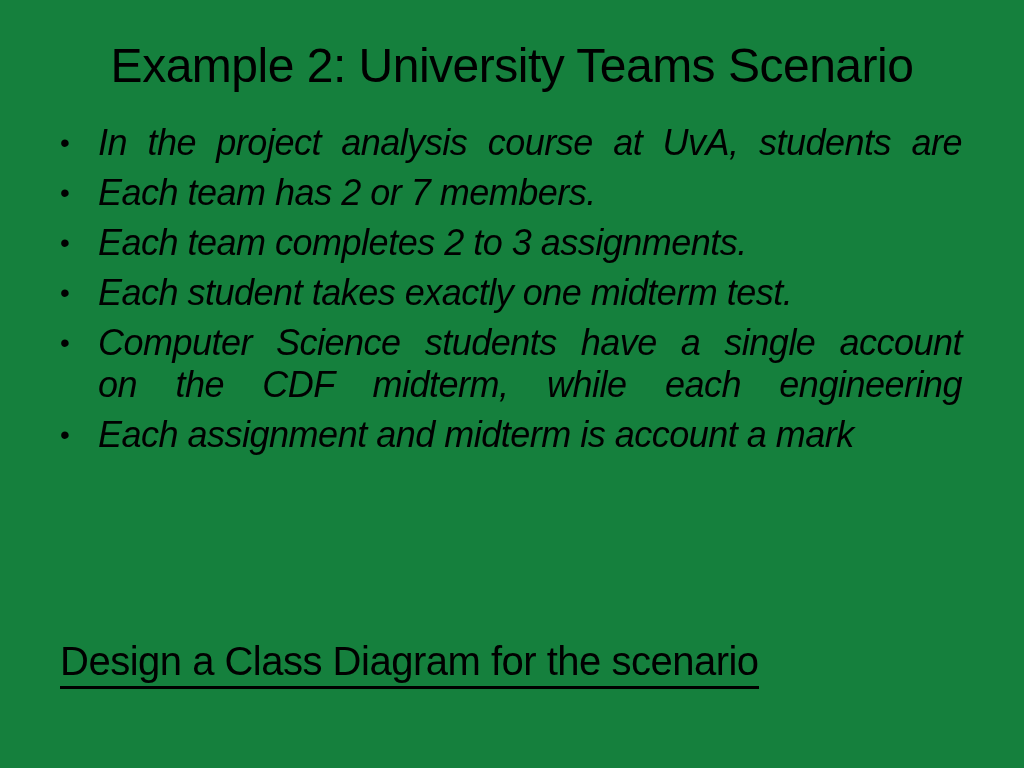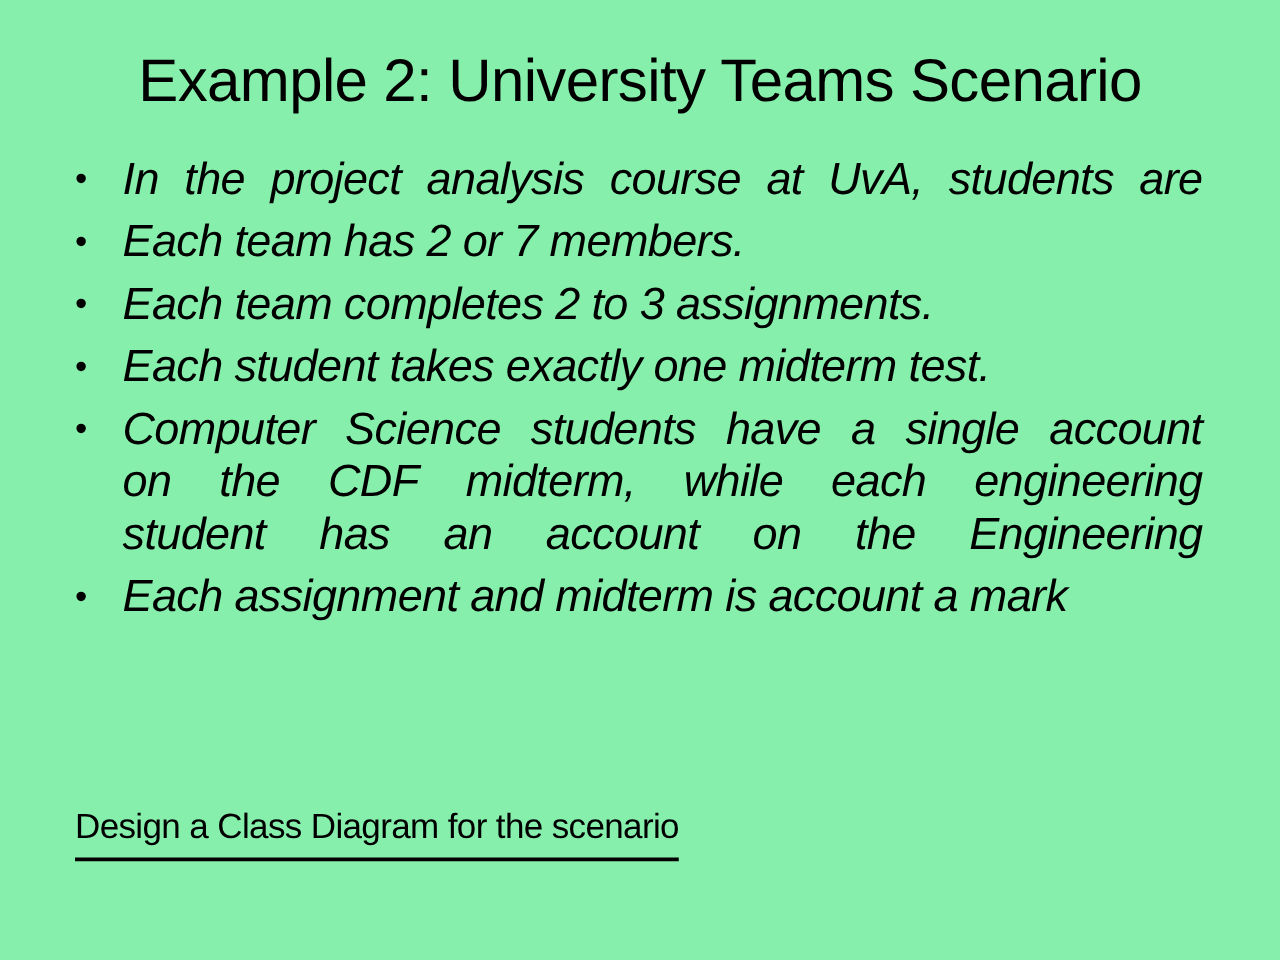--- a/index.html
+++ b/index.html
@@ -4,21 +4,21 @@
 <style>
   html, body {
     margin: 0;
     padding: 0;
     background: #ffffff;
   }
   .slide {
     position: relative;
     width: 1024px;
     height: 768px;
-    background: #86efac;
+    background: #15803d;
     color: #000000;
     font-family: "Liberation Sans", "DejaVu Sans", sans-serif;
     overflow: hidden;
   }
   .slide-title {
     position: absolute;
     top: 38px;
     left: 0;
     width: 100%;
     text-align: center;
@@ -57,21 +57,21 @@
   }
   .bullet-line.just {
     text-align: justify;
     text-align-last: justify;
     text-justify: inter-word;
   }
   .footer-instruction {
     position: absolute;
     top: 640px;
     left: 60px;
-    font-size: 28px;
+    font-size: 40px;
     line-height: 42px;
     letter-spacing: -0.5px;
   }
   .footer-underline {
     display: inline-block;
     padding-bottom: 4px;
     border-bottom: 3px solid #000000;
     white-space: nowrap;
   }
 </style>
@@ -105,21 +105,20 @@
         <span class="bullet-marker">•</span>
         <div class="bullet-lines">
           <div class="bullet-line">Each student takes exactly one midterm test.</div>
         </div>
       </div>
       <div class="bullet-item">
         <span class="bullet-marker">•</span>
         <div class="bullet-lines">
           <div class="bullet-line just">Computer Science students have a single account</div>
           <div class="bullet-line just">on the CDF midterm, while each engineering</div>
-          <div class="bullet-line just">student has an account on the Engineering</div>
         </div>
       </div>
       <div class="bullet-item">
         <span class="bullet-marker">•</span>
         <div class="bullet-lines">
           <div class="bullet-line">Each assignment and midterm is account a mark</div>
         </div>
       </div>
     </div>
 

